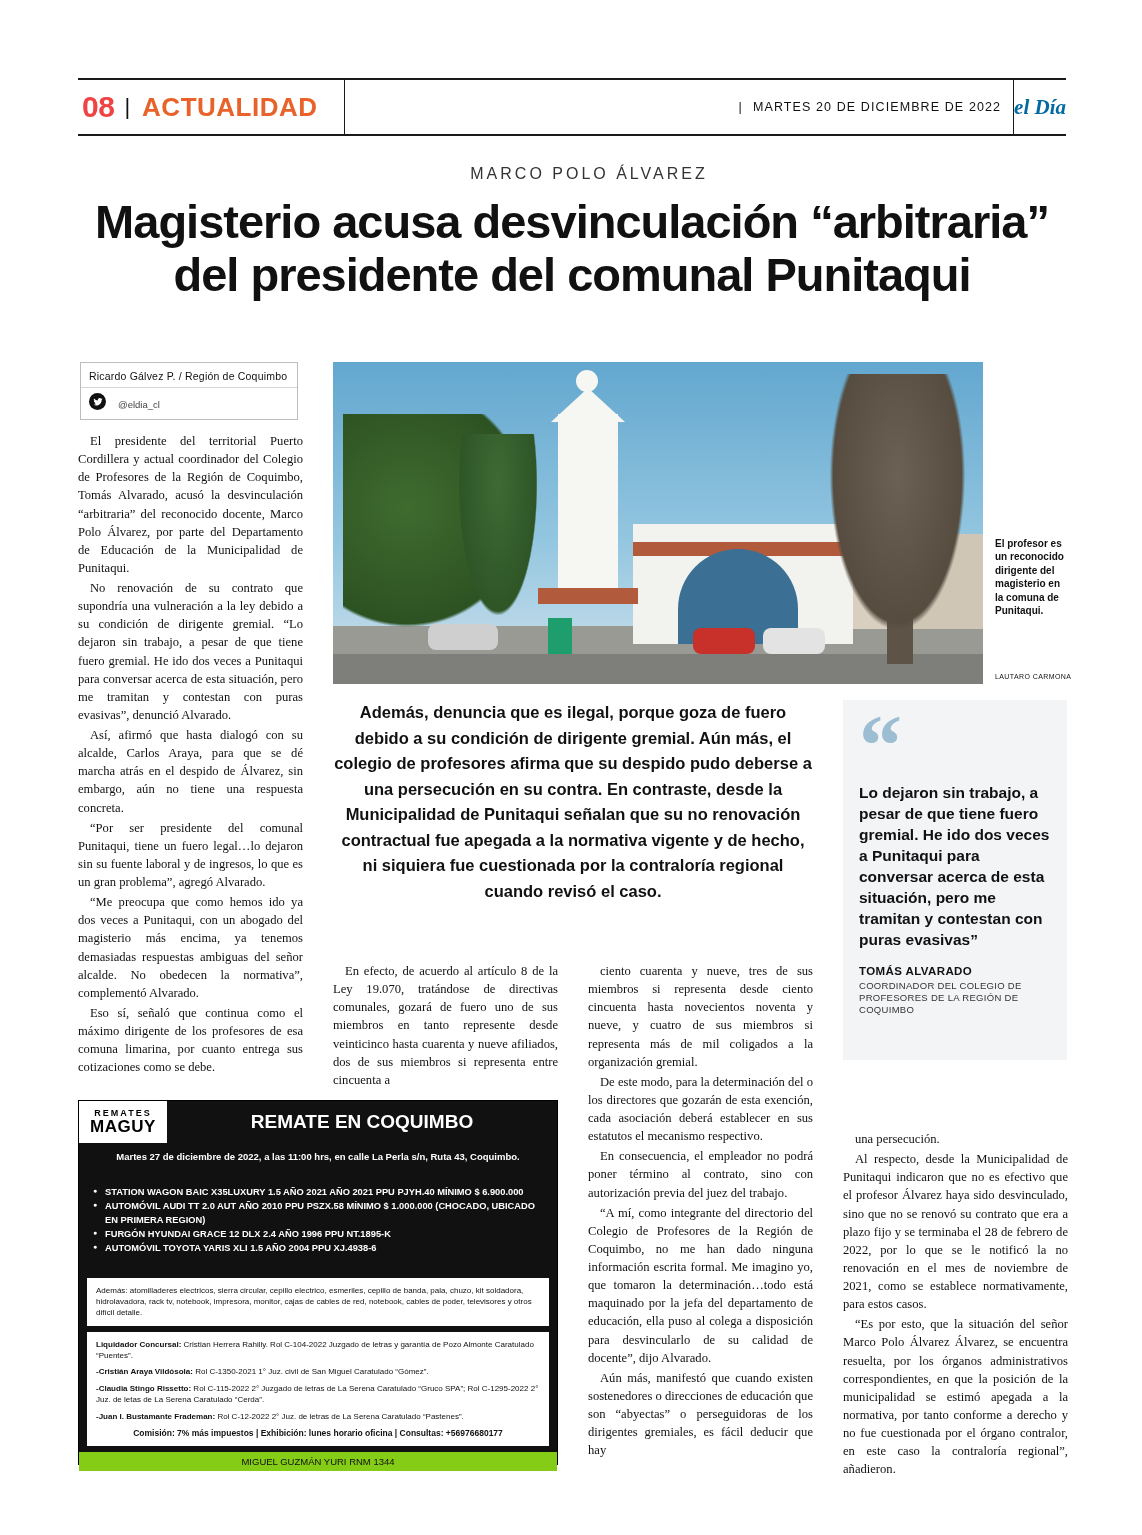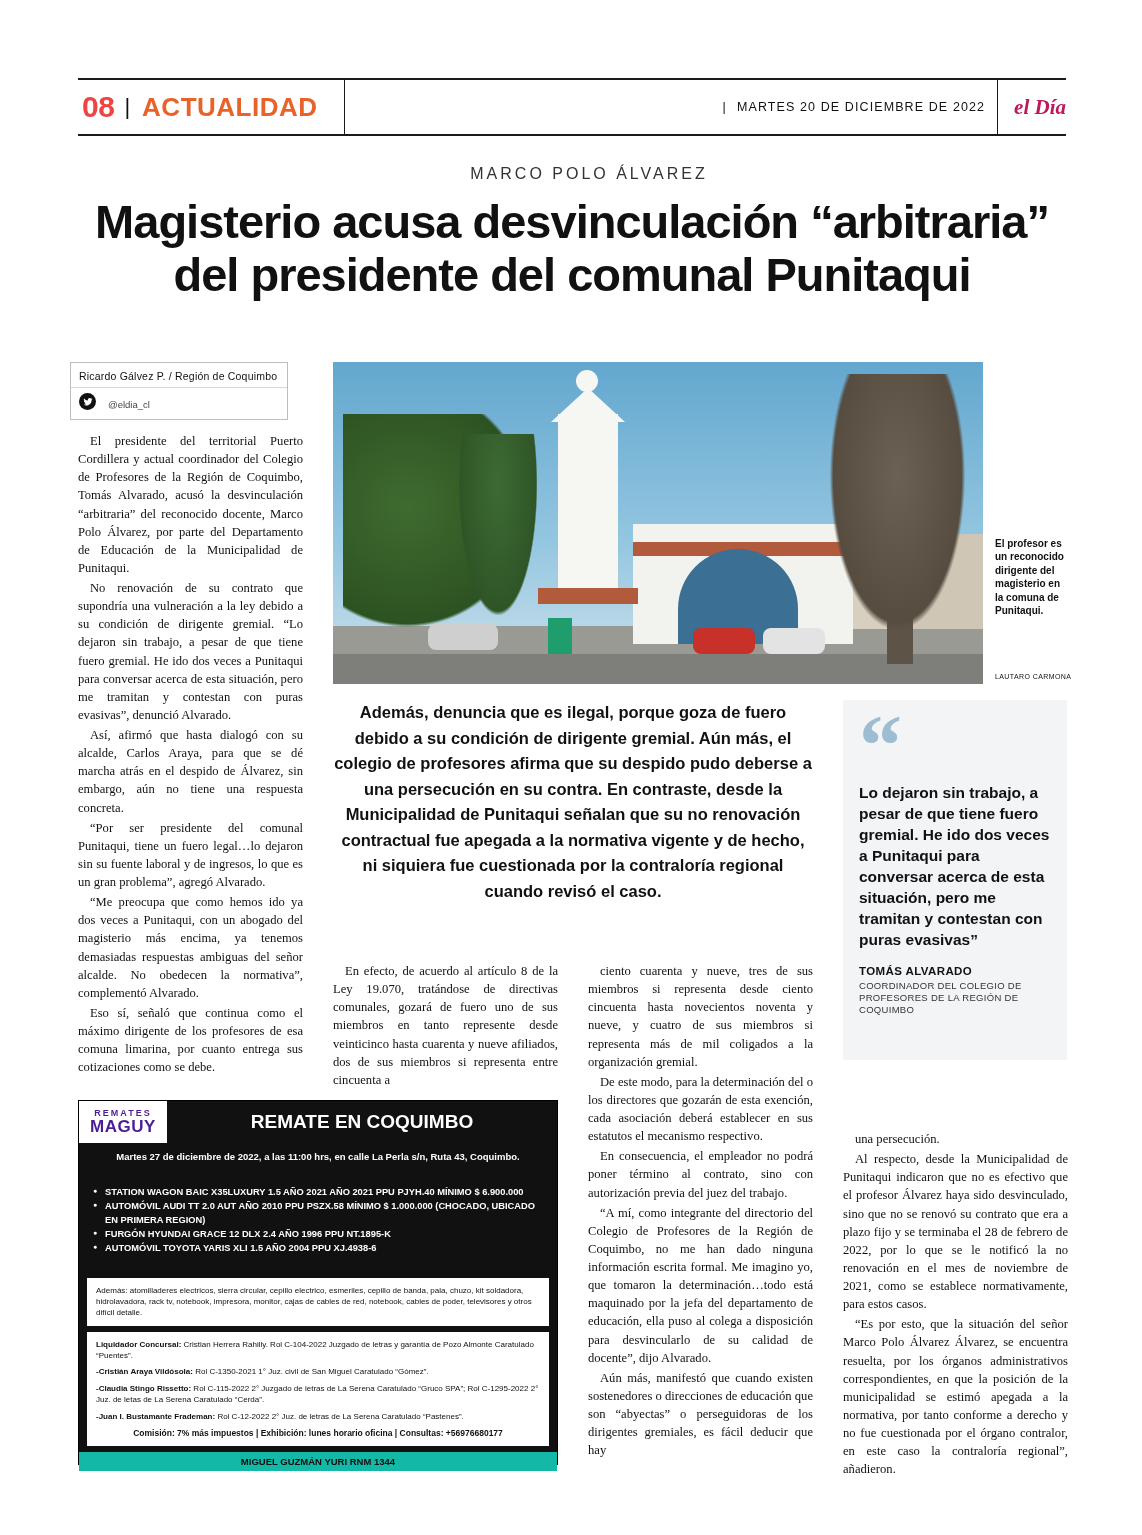--- a/index.html
+++ b/index.html
@@ -30,38 +30,38 @@
   }
   .mast-rule { width:1px; background:#1a1a1a; }
   .mast-spacer { flex:1; }
   .mast-date {
     display:flex; align-items:center; font-size:12.5px; letter-spacing:1.1px;
     color:#111; padding-right:12px;
   }
   .mast-date .bar { margin-right:10px; color:#111; }
   .brand {
     display:flex; align-items:center; font-size:21px; font-style:italic;
-    font-weight:bold; color:#be185d; padding-left:16px; border-left:1px solid #1a1a1a;
+    font-weight:bold; color:#0369a1; padding-left:0; border-left:1px solid #1a1a1a;
     font-family:"Liberation Serif", serif;
   }
 
   
   .kicker {
     position:absolute; left:95px; top:165px; width:988px; text-align:center;
     font-size:16px; letter-spacing:3px; color:#333;
   }
   .headline {
     position:absolute; left:78px; top:196px; width:988px; text-align:center;
     font-size:47px; line-height:1.12; font-weight:bold; letter-spacing:-1px;
     color:#111;
   }
 
   
   .authorbox {
-    position:absolute; left:70px; top:362px; width:218px; height:58px;
+    position:absolute; left:80px; top:362px; width:218px; height:58px;
     border:1px solid #bdbdbd; background:#fff;
   }
   .authorbox .name {
     font-size:10.5px; padding:7px 8px 5px 8px; color:#111; border-bottom:1px solid #d7d7d7;
     letter-spacing:0.2px;
   }
   .authorbox .handle-row { display:flex; align-items:flex-end; padding:5px 8px; gap:12px;}
   .tw-circle {
     width:17px; height:17px; border-radius:50%; background:#111;
     display:flex; align-items:center; justify-content:center;
@@ -141,34 +141,34 @@
   .col-3 { left:588px; top:962px; width:225px; }
   .col-4 { left:843px; top:1130px; width:225px; }
 
   
   .ad {
     position:absolute; left:78px; top:1100px; width:480px; height:365px;
     background:#111; color:#fff; border:1px solid #000;
   }
   .ad-head { display:flex; align-items:stretch; height:42px; }
   .ad-logo {
-    width:88px; background:#fff; color:#4c1d95; display:flex; flex-direction:column;
+    width:88px; background:#fff; color:#000000; display:flex; flex-direction:column;
     align-items:center; justify-content:center; line-height:1;
   }
   .ad-logo .r1 { font-size:9px; letter-spacing:2px; font-weight:bold; }
   .ad-logo .r2 { font-size:17px; font-weight:bold; letter-spacing:0.5px; }
   .ad-title { flex:1; display:flex; align-items:center; justify-content:center; font-size:19px; font-weight:bold; }
   .ad-sub { text-align:center; font-size:9.5px; font-weight:bold; padding:8px 6px 6px; }
   .ad-list { padding:2px 14px 6px 14px; }
   .ad-list li { font-size:9.3px; font-weight:bold; line-height:1.5; list-style:none; position:relative; padding-left:12px; }
   .ad-list li:before { content:"\25CF"; position:absolute; left:0; top:0; font-size:7px; }
   .ad-white { background:#fff; color:#111; margin:6px 8px; padding:7px 9px; font-size:8px; line-height:1.42; }
   .ad-white b { font-weight:bold; }
   .ad-white .blk { margin-bottom:5px; }
-  .ad-footbar { background:#14b8a6; color:#111; text-align:center; font-size:9.5px; font-weight:bold; padding:4px 0; margin-top:2px;}
+  .ad-footbar { background:#84cc16; color:#111; text-align:center; font-size:9.5px; font-weight:normal; padding:4px 0; margin-top:2px;}
 </style>
 </head>
 <body>
 
 <div class="page">
 
   <div class="masthead">
     <div class="folio">08</div>
     <div class="folio-sep">|</div>
     <div class="section-name">ACTUALIDAD</div>

